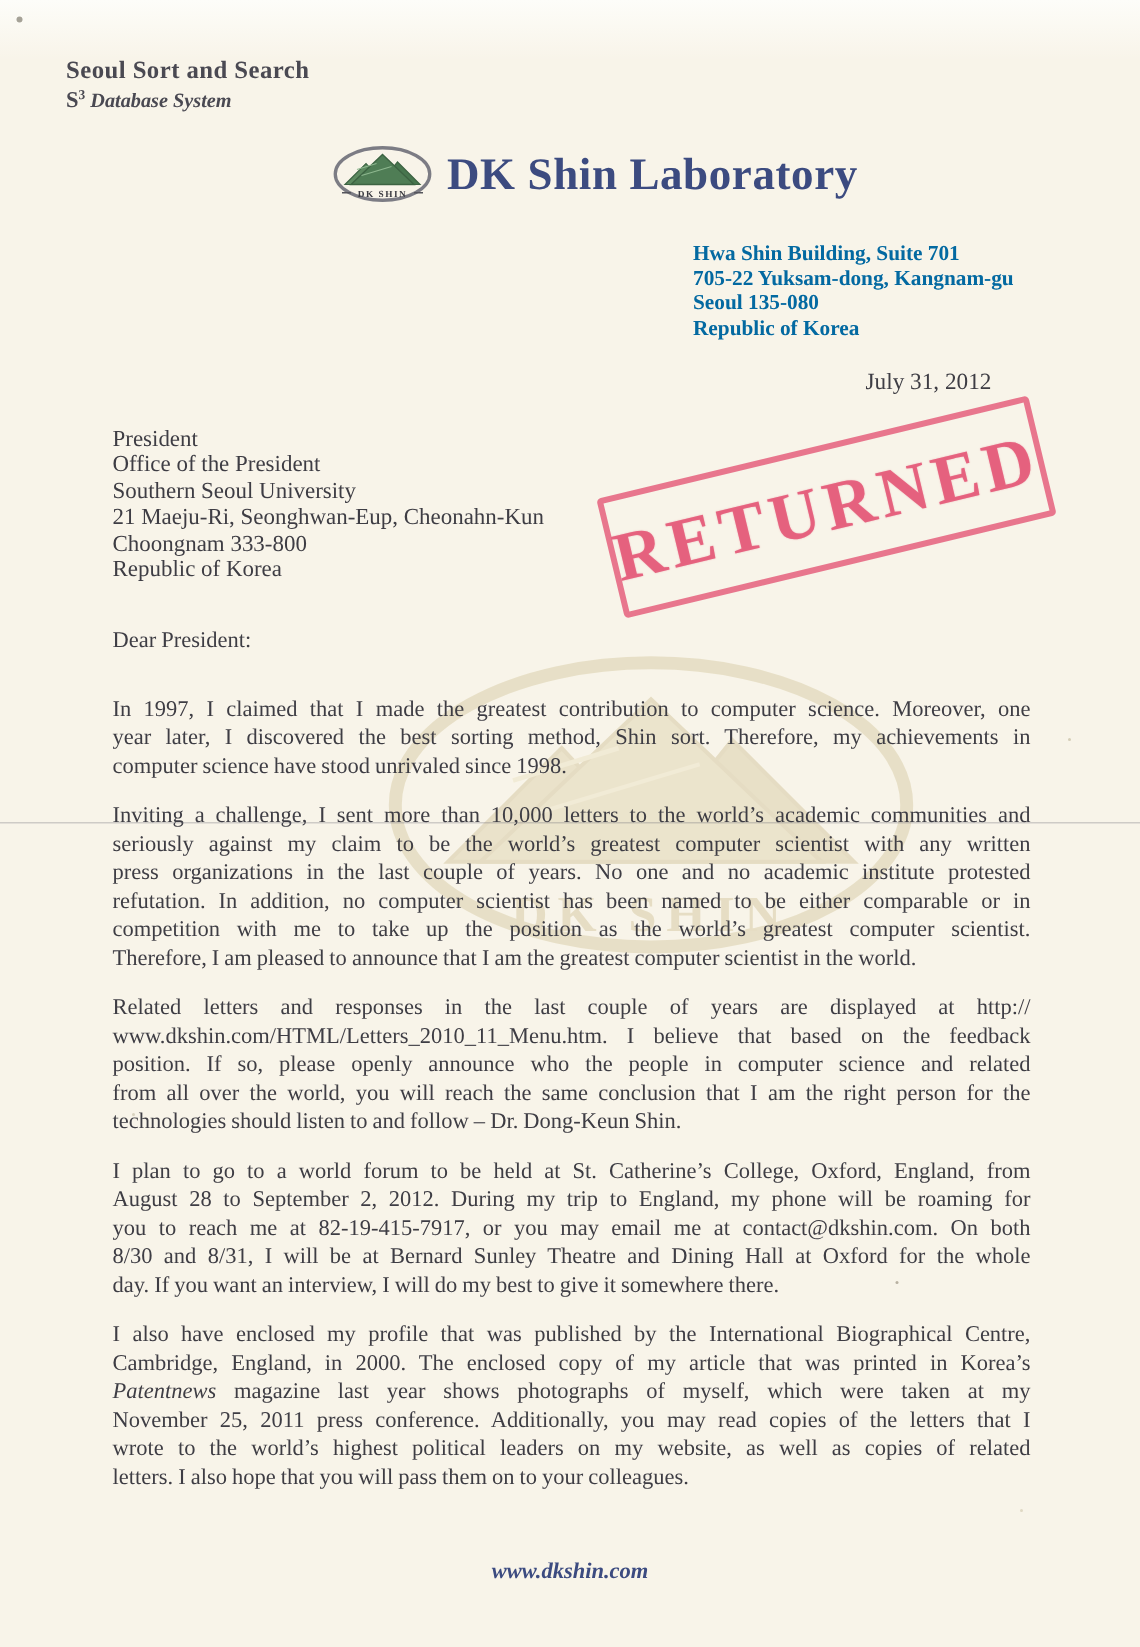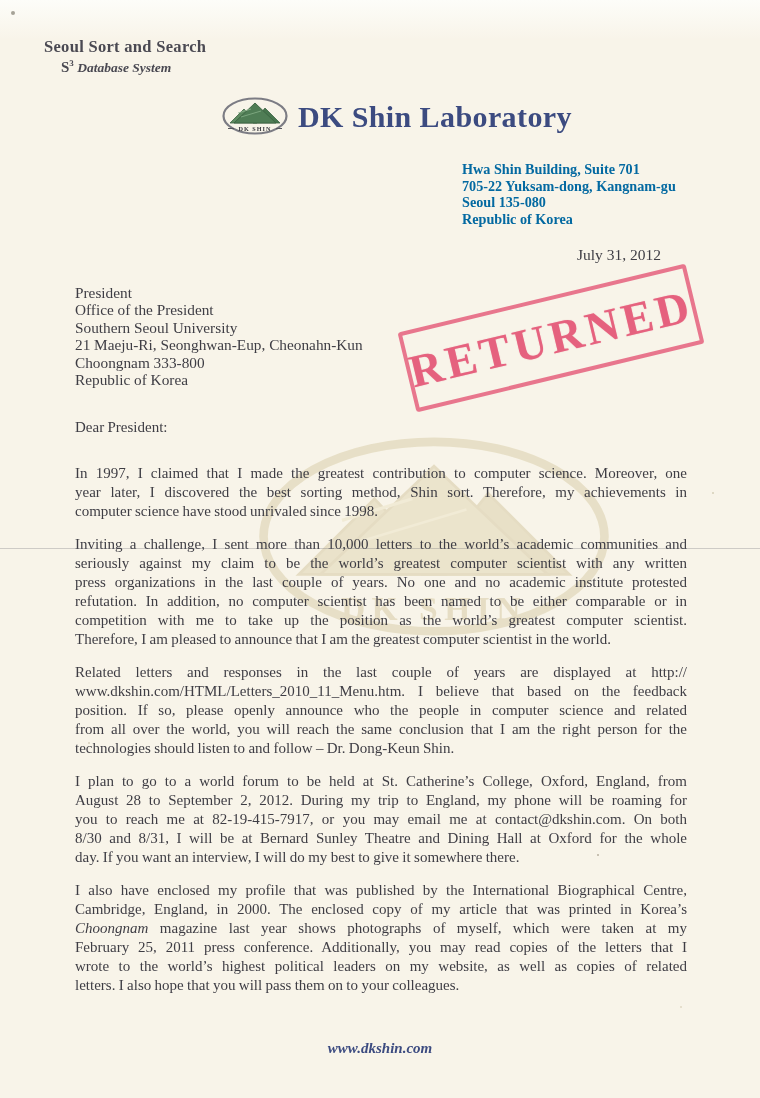--- a/index.html
+++ b/index.html
@@ -14,21 +14,21 @@
     background: linear-gradient(180deg, #fdfdf9 0%, rgba(248,244,233,0) 100%);
     z-index:0; }
   .specks { position:absolute; left:0; top:0; width:2px; height:2px; z-index:1;
     background:transparent; border-radius:50%;
     box-shadow: 12px 12px 0 1px rgba(95,90,75,.55), 597px 854px 0 0 rgba(120,110,90,.5),
       300px 980px 0 0 rgba(130,120,95,.5), 712px 492px 0 0 rgba(190,180,150,.6),
       88px 742px 0 0 rgba(190,182,155,.55), 680px 1006px 0 0 rgba(200,190,160,.5); }
 
   .letterhead-left { position:absolute; left:44px; top:37px; color:#4a4952; z-index:2; }
   .lh-title { font-size:16.5px; font-weight:bold; letter-spacing:0.3px; }
-  .lh-sub { margin-left:17px; margin-top:1px; font-size:13.5px; font-weight:bold; font-style:italic; }
+  .lh-sub { margin-top:1px; font-size:13.5px; font-weight:bold; font-style:italic; }
   .lh-sub .s-cap { font-size:15px; font-style:normal; }
   .lh-sub sup { font-size:9px; font-style:normal; }
 
   .brandrow { position:absolute; left:221px; top:96px; display:flex; align-items:center; gap:9px; z-index:2; }
   .company { font-size:30px; font-weight:bold; color:var(--navy,#3c4b80); letter-spacing:0.4px; white-space:nowrap; }
 
   .sender-address { position:absolute; left:462px; top:161px; font-size:14.2px; font-weight:bold;
     line-height:16.6px; color:#0369a1; z-index:2; }
   .date { position:absolute; left:577px; top:246px; font-size:15.5px; z-index:2; }
 
@@ -141,22 +141,22 @@
     <div class="para">
       <div class="line">I plan to go to a world forum to be held at St. Catherine’s College, Oxford, England, from</div>
       <div class="line">August 28 to September 2, 2012. During my trip to England, my phone will be roaming for</div>
       <div class="line">you to reach me at 82-19-415-7917, or you may email me at contact@dkshin.com. On both</div>
       <div class="line">8/30 and 8/31, I will be at Bernard Sunley Theatre and Dining Hall at Oxford for the whole</div>
       <div class="line last">day. If you want an interview, I will do my best to give it somewhere there.</div>
     </div>
     <div class="para">
       <div class="line">I also have enclosed my profile that was published by the International Biographical Centre,</div>
       <div class="line">Cambridge, England, in 2000. The enclosed copy of my article that was printed in Korea’s</div>
-      <div class="line"><em>Choongnam</em> magazine last year shows photographs of myself, which were taken at my</div>
-      <div class="line">February 25, 2011 press conference. Additionally, you may read copies of the letters that I</div>
+      <div class="line"><em>Patentnews</em> magazine last year shows photographs of myself, which were taken at my</div>
+      <div class="line">November 25, 2011 press conference. Additionally, you may read copies of the letters that I</div>
       <div class="line">wrote to the world’s highest political leaders on my website, as well as copies of related</div>
       <div class="line last">letters. I also hope that you will pass them on to your colleagues.</div>
     </div>
   </div>
 
 <div class="fold-line"></div>
 
 <div class="footer">www.dkshin.com</div>
 
 </body></html>

